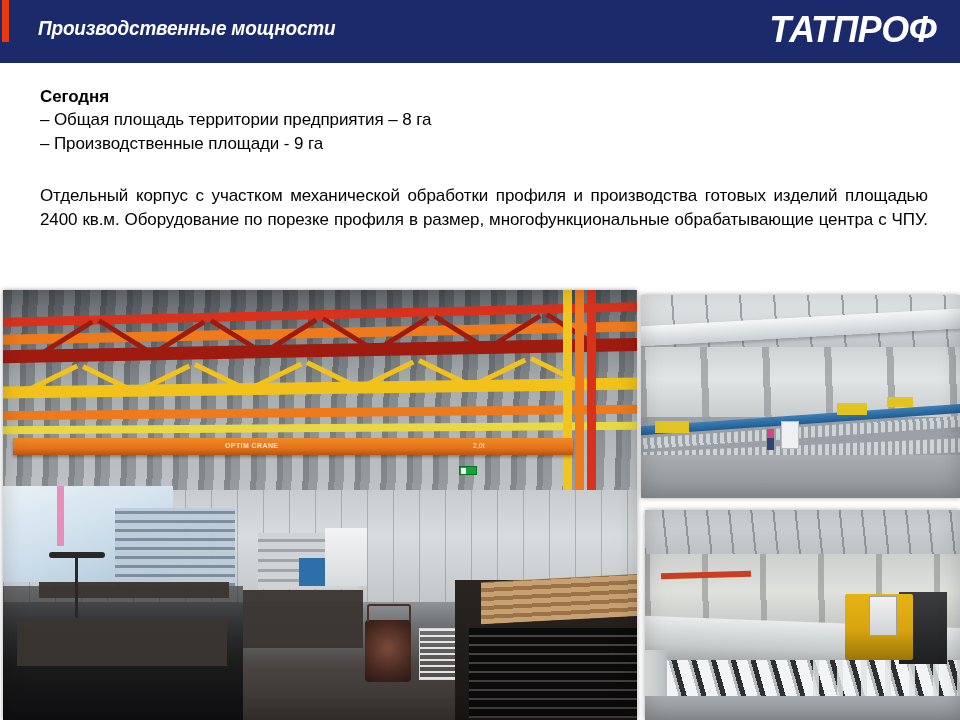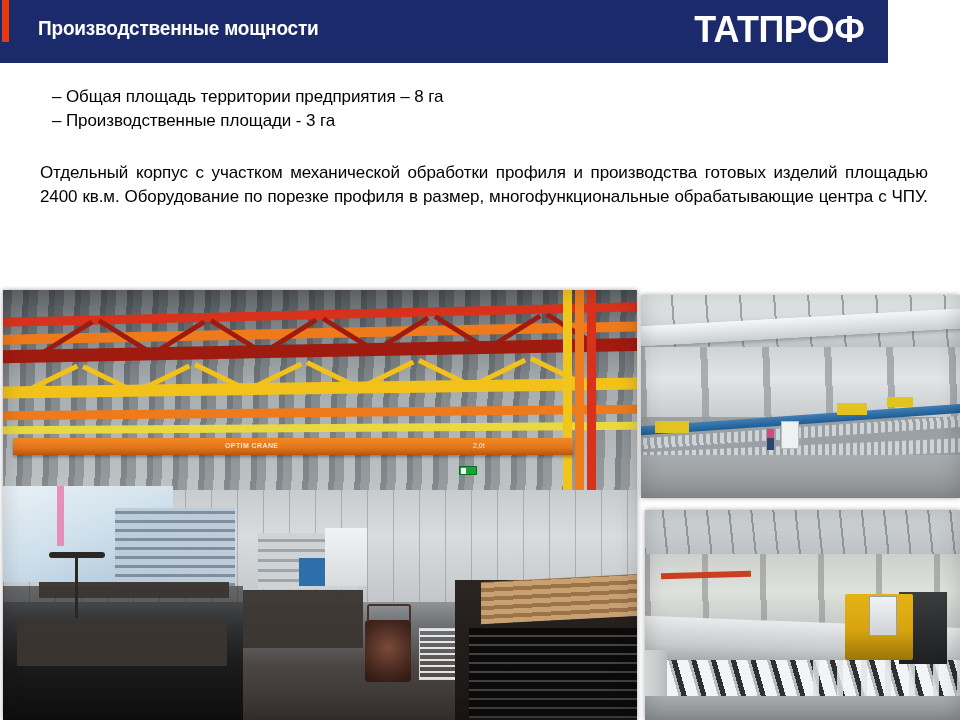--- a/index.html
+++ b/index.html
@@ -7,22 +7,23 @@
   body {
     font-family: "Liberation Sans", "DejaVu Sans", sans-serif;
     background: #ffffff;
     position: relative;
   }
 
   
   .header {
     position: absolute;
     left: 0; top: 0;
-    width: 888px; height: 63px;
+    width: 960px; height: 63px;
     background: #1b2a6b;
+    font-style: italic;
   }
   .header-accent {
     position: absolute;
     left: 2px; top: 0;
     width: 7px; height: 42px;
     background: #e8380d;
   }
   .header-title {
     position: absolute;
     left: 38px; top: 17px;
@@ -59,21 +60,20 @@
     color: #000000;
     line-height: 23px;
     letter-spacing: -0.1px;
   }
   .bullet-line {
     font-size: 17px;
     color: #000000;
     line-height: 24px;
     letter-spacing: -0.1px;
     white-space: nowrap;
-    margin-left: 12px;
   }
   .para {
     margin-top: 28px;
     width: 888px;
     font-size: 17px;
     color: #000000;
     line-height: 24px;
     text-align: justify;
     text-justify: inter-word;
     letter-spacing: -0.1px;
@@ -353,22 +353,23 @@
 </head>
 <body>
 
 <div class="header">
   <div class="header-accent"></div>
   <div class="header-title">Производственные мощности</div>
   <div class="header-logo">ТАТПРОФ</div>
 </div>
 
 <div class="body-text">
+  <div class="lead-title">Сегодня</div>
   <div class="bullet-line">– Общая площадь территории предприятия – 8 га</div>
-  <div class="bullet-line">– Производственные площади - 3 га</div>
+  <div class="bullet-line">– Производственные площади - 9 га</div>
   <div class="para">Отдельный корпус с участком механической обработки профиля и производства готовых изделий площадью 2400 кв.м. Оборудование по порезке профиля в размер, многофункциональные обрабатывающие центра с ЧПУ.</div>
 </div>
 
 <div class="photo photo-main">
   <div class="scene">
     <div class="m-ceiling"></div>
     <div class="m-ceil-shade"></div>
 
     <div class="truss m-beam-dark" style="left:-10px; top:54px; width:660px; transform:rotate(-1.1deg);"></div>
     <div class="truss m-beam-red" style="left:-10px; top:20px; width:660px; height:9px; transform:rotate(-1.4deg);"></div>

